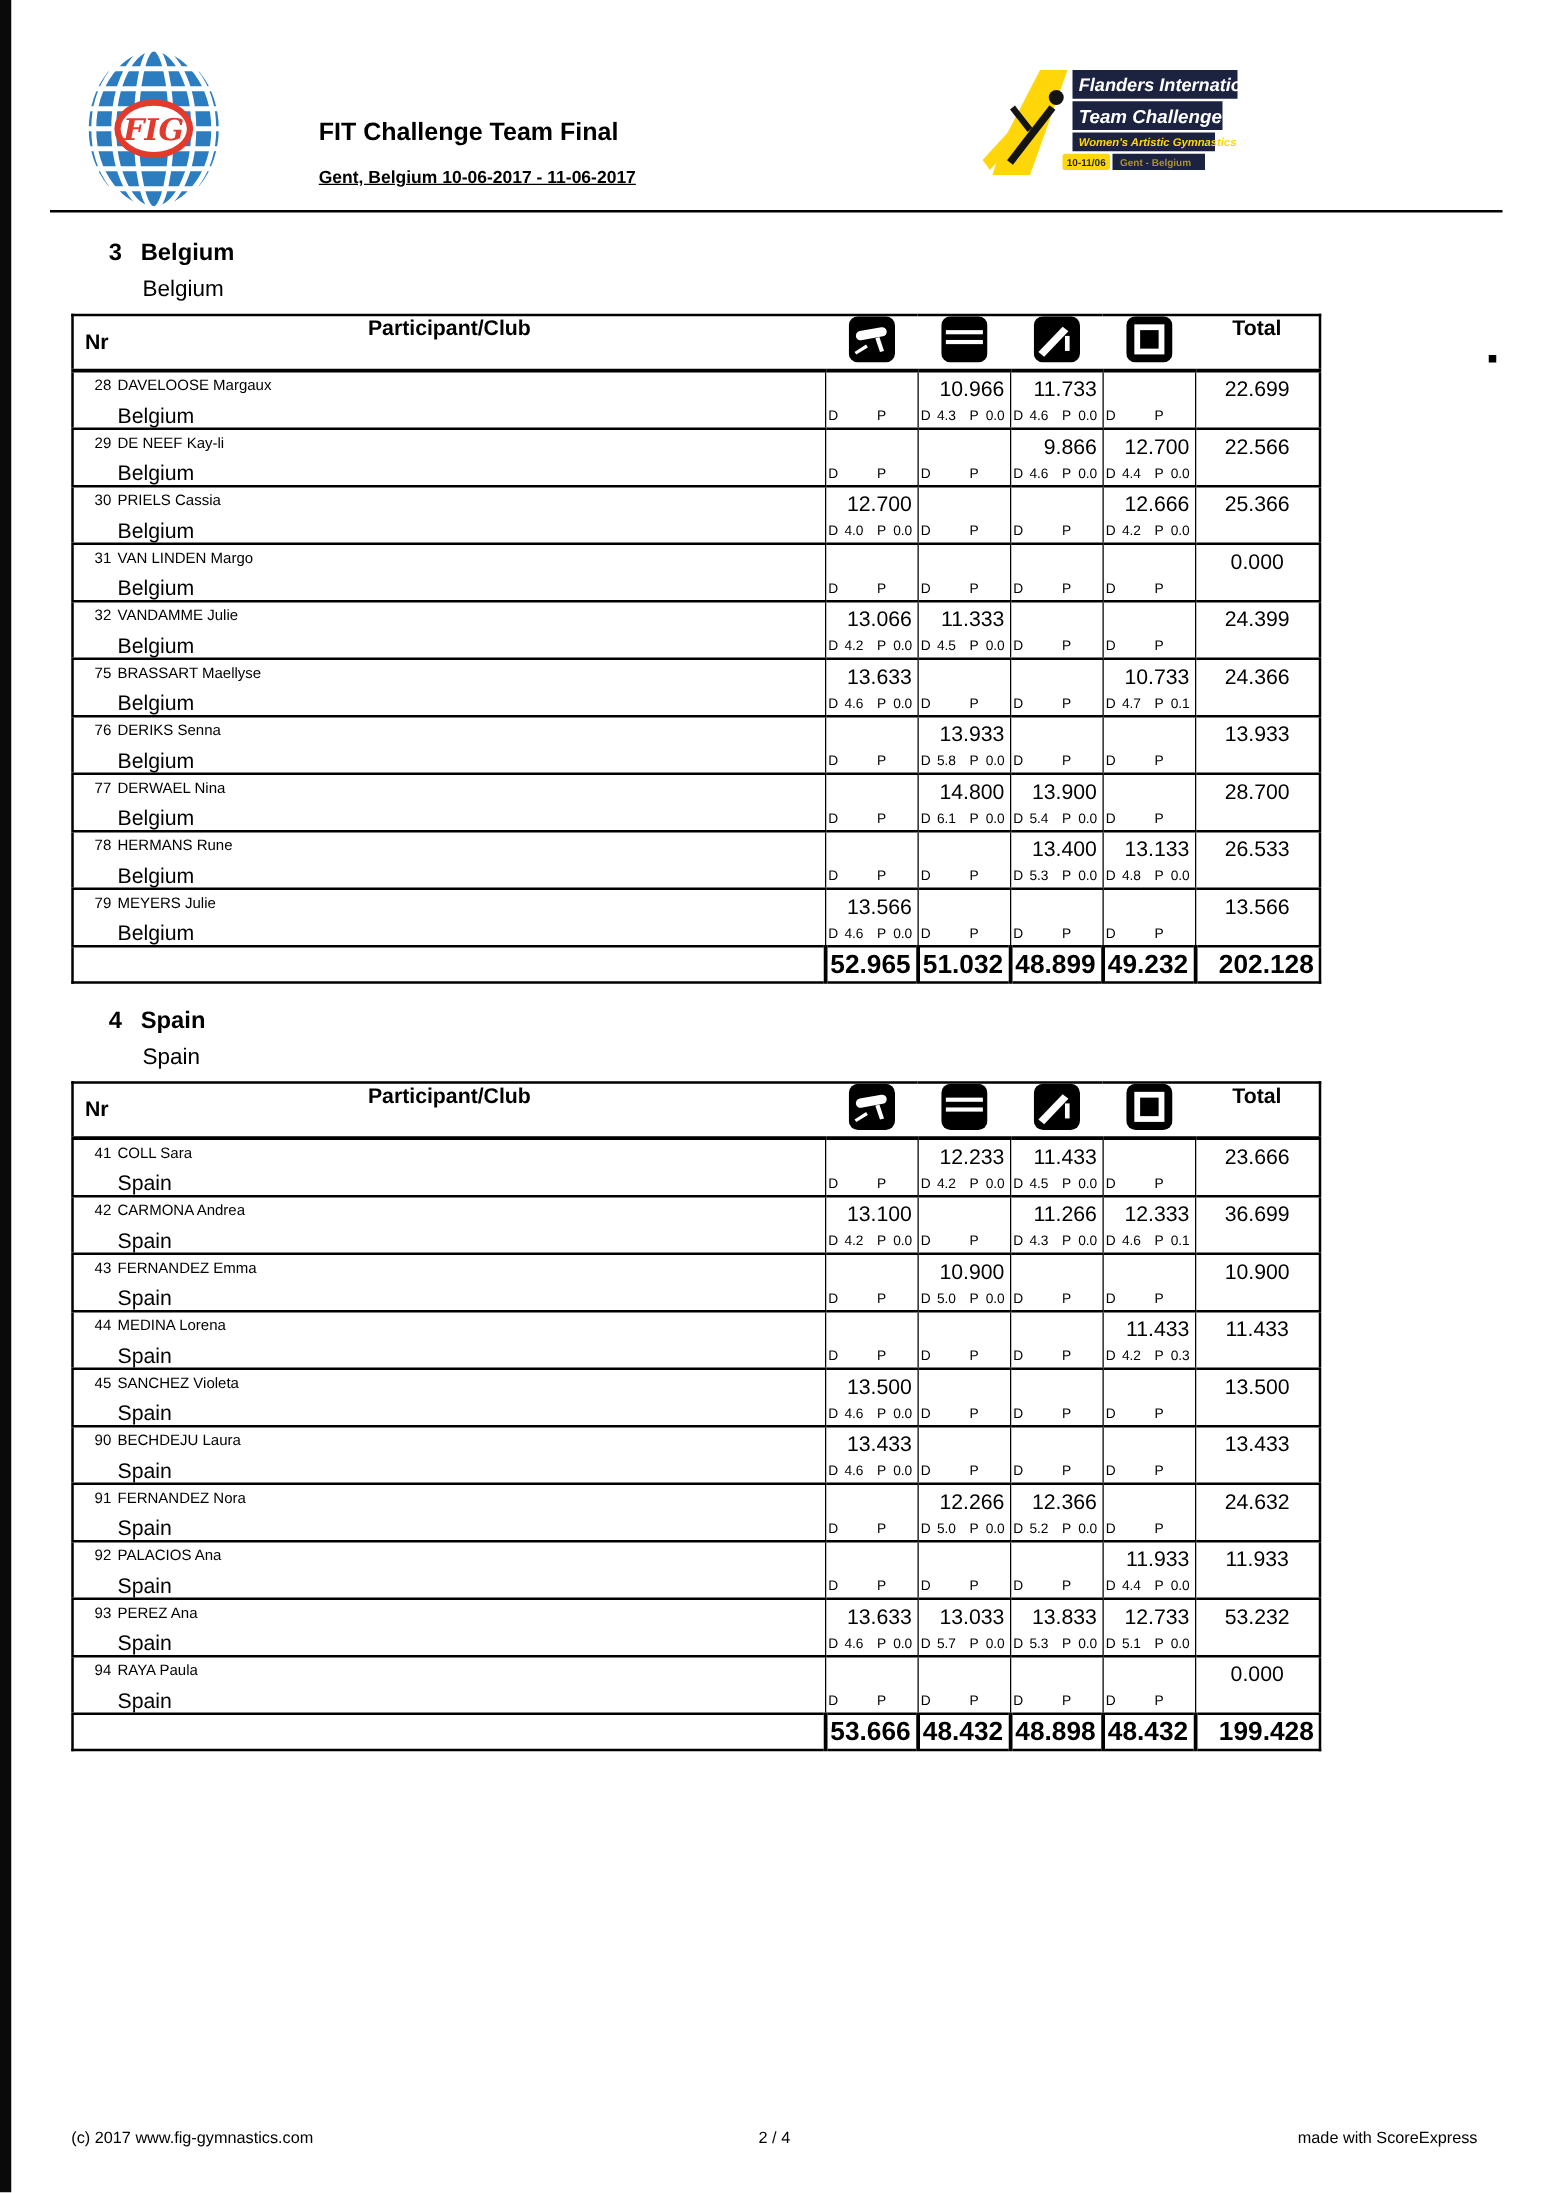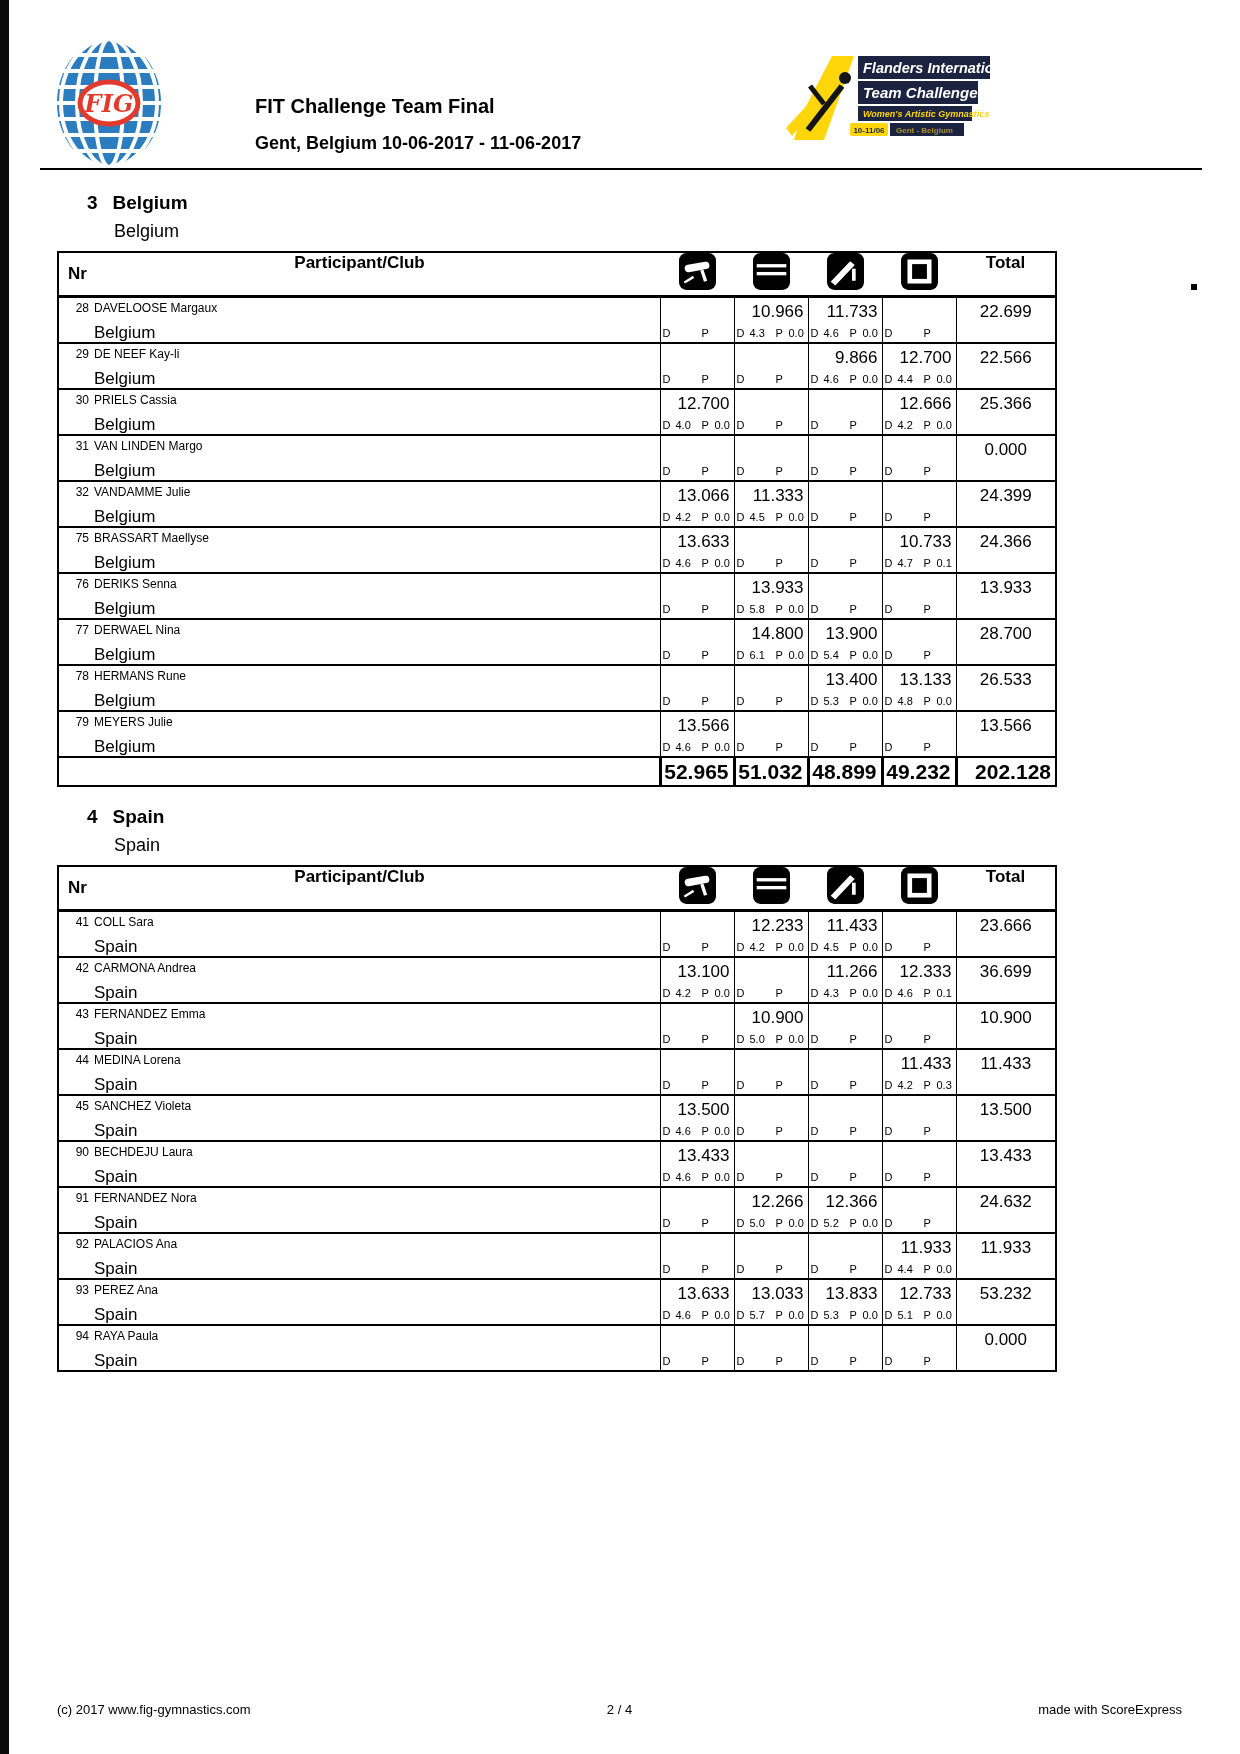--- a/index.html
+++ b/index.html
@@ -3,23 +3,23 @@
 <meta charset="utf-8">
 <style>
   html,body{margin:0;padding:0;}
   body{width:1240px;height:1754px;background:#fff;position:relative;
        font-family:"Liberation Sans","DejaVu Sans",sans-serif;color:#000;}
   .page{position:absolute;inset:0;background:#fff;overflow:hidden;}
   .scan-bar{position:absolute;left:0;top:0;width:9px;height:1754px;background:#0a0a0a;}
   .artifact-dot{position:absolute;left:1191px;top:284px;width:6px;height:6px;background:#000;}
 
   
-  .fig-logo{position:absolute;left:52px;top:34px;width:114px;height:138px;text-align:right;}
+  .fig-logo{position:absolute;left:66px;top:34px;width:114px;height:138px;text-align:right;}
   .doc-title{position:absolute;left:255px;top:95px;font-size:20px;font-weight:bold;}
-  .doc-subtitle{position:absolute;left:255px;top:133px;font-size:18px;font-weight:bold;}
+  .doc-subtitle{position:absolute;left:255px;top:133px;font-size:14px;font-weight:bold;text-decoration:underline;}
   .event-logo{position:absolute;left:786px;top:54px;width:206px;height:86px;}
   .header-rule{position:absolute;left:40px;top:168px;width:1162px;height:2px;background:#000;}
 
   
   #teams-root{position:absolute;left:57px;top:190px;width:1002px;}
   .team-heading{margin-left:30px;font-size:19px;font-weight:bold;line-height:26px;display:flex;gap:15px;}
   .team-subname{margin-left:57px;font-size:18px;line-height:26px;margin-top:2px;margin-bottom:7px;}
   .team-section{margin-bottom:17px;}
 
   table.results{border-collapse:collapse;table-layout:fixed;width:1000px;border:2.5px solid #000;}
@@ -1117,20 +1117,28 @@
                 <div class="score-line"></div>
                 <div class="dp-line">
                   <span class="dp-l">D</span>
                   <span class="dp-v"></span>
                   <span class="dp-l">P</span>
                   <span class="dp-v"></span>
                 </div>
               </td>
               <td class="total-cell">0.000</td>
             </tr>
+            <tr class="totals-row">
+              <td class="name-blank"></td>
+              <td class="app-cell">53.666</td>
+              <td class="app-cell">48.432</td>
+              <td class="app-cell">48.898</td>
+              <td class="app-cell">48.432</td>
+              <td class="total-cell">199.428</td>
+            </tr>
           </tbody>
         </table>
       </div>
     </div>
 
   <div class="footer">
     <span class="f-left">(c) 2017 www.fig-gymnastics.com</span>
     <span class="f-center">2 / 4</span>
     <span class="f-right">made with ScoreExpress</span>
   </div>

